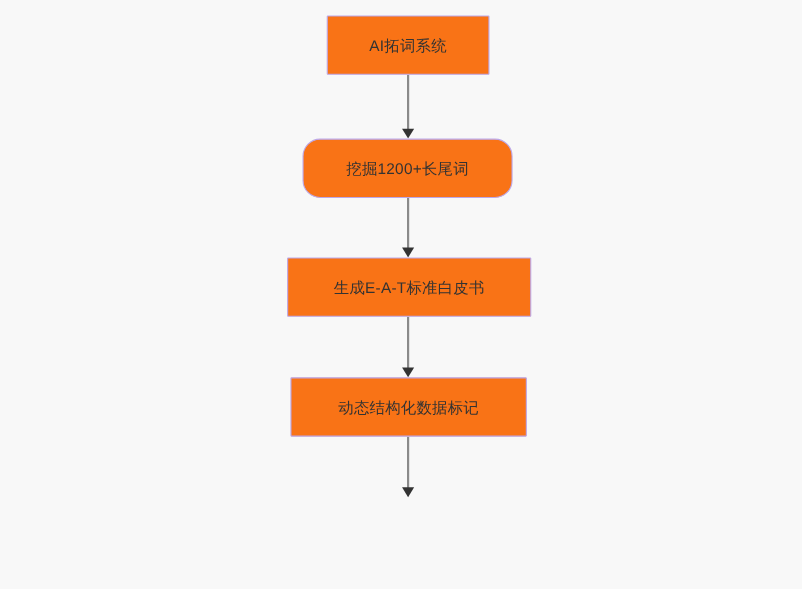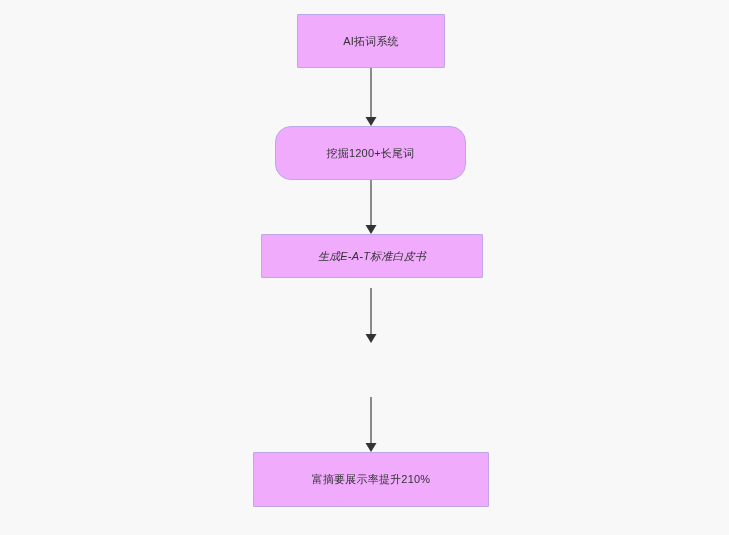--- a/index.html
+++ b/index.html
@@ -14,25 +14,25 @@
     overflow: hidden;
   }
   #flowchart {
     position: relative;
     width: 729px;
     height: 535px;
   }
   .node {
     position: absolute;
     box-sizing: border-box;
-    background: #f0abfc;
+    background: #f97316;
     border: 1.6px solid #bca7e9;
     border-radius: 1px;
     color: #333333;
-    font-size: 11px;
+    font-size: 14px;
     line-height: 1;
     letter-spacing: 0.2px;
     display: flex;
     align-items: center;
     justify-content: center;
     white-space: nowrap;
     text-align: right;
   }
   .edge-layer {
     position: absolute;
@@ -73,18 +73,18 @@
     <g>
       <line class="edge-line" x1="371" y1="397" x2="371" y2="444"></line>
       <polygon class="edge-head" points="365.5,443 376.5,443 371,452"></polygon>
     </g>
   </svg>
 
   <div class="node" style="left:297px; top:14px; width:148px; height:54px;">AI拓词系统</div>
 
   <div class="node" style="left:275px; top:126px; width:191px; height:54px;border-radius:16px;">挖掘1200+长尾词</div>
 
-  <div class="node" style="left:261px; top:234px; width:222px; height:44px;font-style:italic;">生成E-A-T标准白皮书</div>
+  <div class="node" style="left:261px; top:234px; width:222px; height:54px;">生成E-A-T标准白皮书</div>
 
+  <div class="node" style="left:264px; top:343px; width:215px; height:54px;">动态结构化数据标记</div>
 
-  <div class="node" style="left:253px; top:452px; width:236px; height:55px;">富摘要展示率提升210%</div>
 
 </div>
 
 </body></html>

